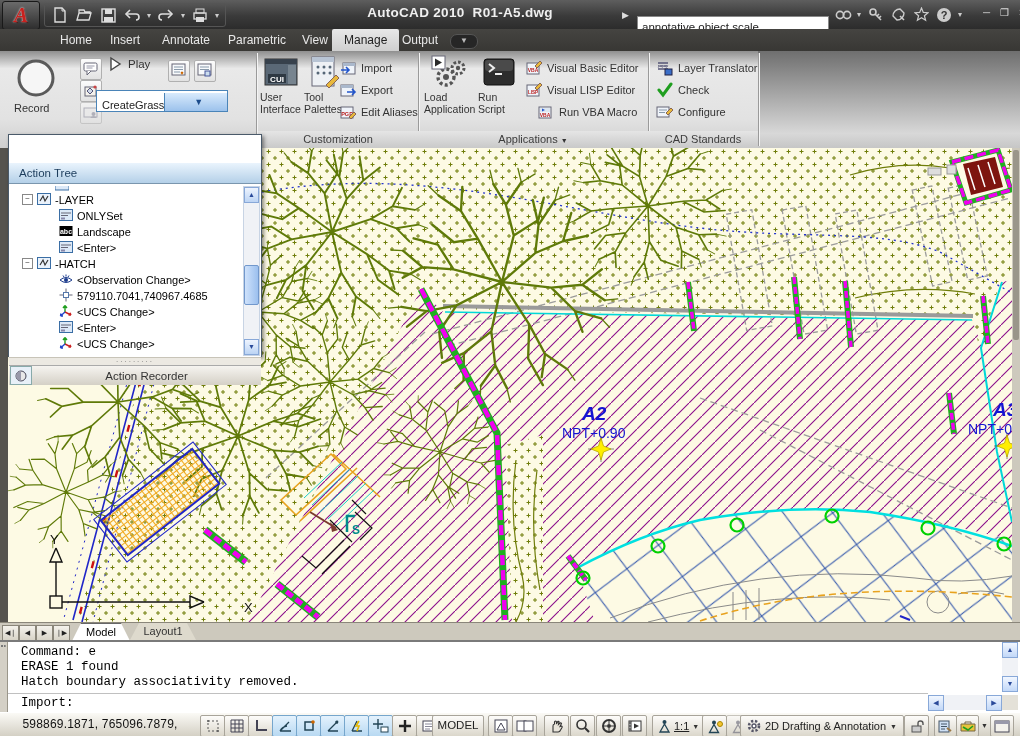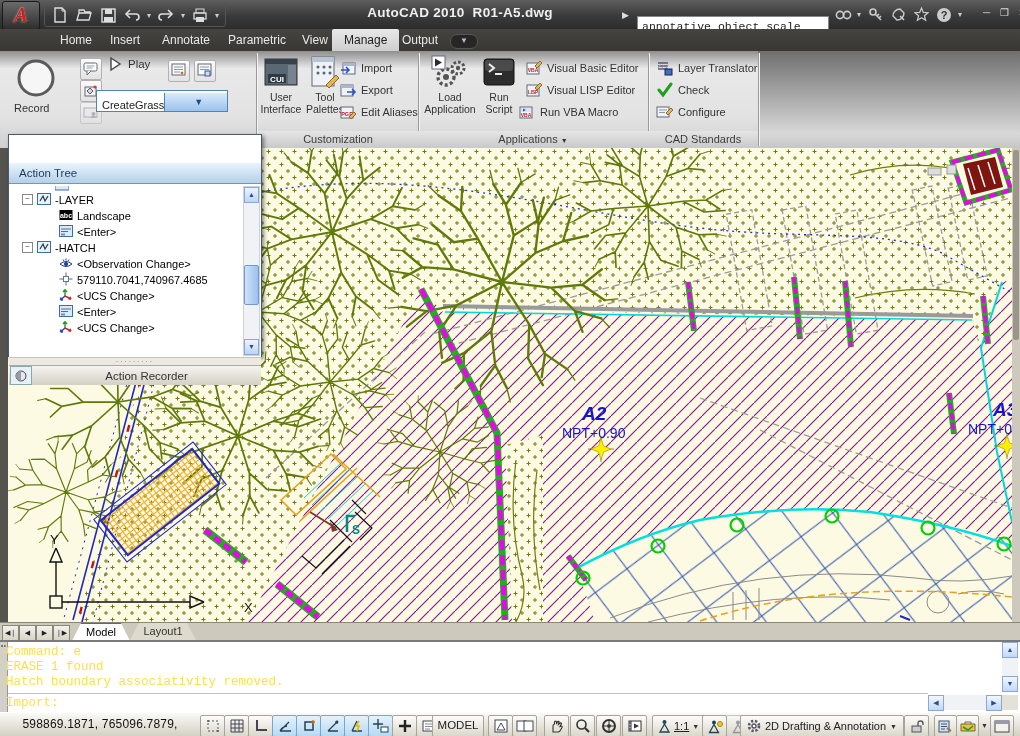--- a/index.html
+++ b/index.html
@@ -7,35 +7,35 @@
   .abs{position:absolute;}
   
   #titlebar{left:0;top:0;width:1020px;height:29px;background:linear-gradient(#5e5e5e,#3a3a3a 55%,#2c2c2c);border-bottom:1px solid #1a1a1a;}
   #logo{left:2px;top:1px;width:36px;height:27px;background:linear-gradient(#6a6a6a,#2e2e2e);border:1px solid #191919;border-radius:3px;color:#c9211e;font:italic bold 21px "Liberation Serif",serif;text-align:center;line-height:26px;text-shadow:0 0 2px #fff,1px 1px 1px #400;}
   #qat{left:44px;top:3px;height:22px;display:flex;align-items:center;gap:6px;padding:0 6px;border:1px solid #555;border-radius:3px;}
   .qbtn{width:18px;height:18px;display:flex;align-items:center;justify-content:center;}
   .qdd{color:#ccc;font-size:8px;}
   #title-text{left:300px;top:5px;width:320px;text-align:center;color:#efefef;font-size:13.5px;font-weight:bold;letter-spacing:.3px;}
   #searchwrap{left:622px;top:4px;height:21px;display:flex;align-items:center;gap:5px;}
   #search-toggle{color:#ddd;font-size:9px;width:10px;}
-  #search-input{width:182px;height:19px;border:1px solid #888;background:#fff;font-size:11.5px;padding:0 4px;color:#222;font-family:Liberation Mono, monospace;margin-top:24px;}
+  #search-input{width:182px;height:19px;border:1px solid #888;background:#fff;font-size:11.5px;padding:0 4px;color:#222;font-family:Liberation Sans, sans-serif;margin-top:24px;}
   .tico{width:18px;height:18px;display:flex;align-items:center;justify-content:center;color:#ddd;}
   #winbtns{left:980px;top:6px;display:flex;gap:5px;}
   .wbtn{width:13px;height:13px;color:#ddd;font-size:10px;line-height:13px;text-align:center;}
   
   #tabrow{left:0;top:29px;width:1020px;height:24px;background:linear-gradient(#454441,#373633);}
   .rtab{position:absolute;top:0;height:22px;line-height:22px;padding:0 12px;color:#e8e8e8;font-size:12px;}
   .rtab.active{background:linear-gradient(#e8e8e8,#cfcfcf);color:#222;border-radius:2px 2px 0 0;}
   #tab-flyout{left:450px;top:5px;width:26px;height:13px;background:#262626;border:1px solid #555;border-radius:7px;color:#bbb;font-size:8px;text-align:center;line-height:12px;}
   
   #ribbon{left:0;top:51px;width:1020px;height:97px;background:linear-gradient(180deg,#8f8f8f,#e9e9e9 18%,#e2e2e2 70%,#cfcfcf);border-bottom:1px solid #55534e;}
   #ribbon-empty{left:758px;top:0;width:262px;height:97px;background:linear-gradient(#6f6f6f,#d8d8d8 85%,#c6c6c6);}
   .psep{position:absolute;top:2px;width:1px;height:93px;background:#9a9a9a;border-right:1px solid #f4f4f4;}
   .plabel{position:absolute;top:80px;height:17px;width:160px;text-align:center;font-size:11px;color:#3c3c3c;line-height:17px;background:linear-gradient(#e5e5e5,#c9c9c9);}
-  .bigbtn{position:absolute;top:4px;width:46px;text-align:center;font-size:10.5px;color:#333;line-height:1.15;}
+  .bigbtn{position:absolute;top:4px;width:46px;font-size:10.5px;color:#333;line-height:1.15;}
   .bigbtn .bicon{height:34px;display:flex;align-items:center;justify-content:center;margin-bottom:2px;}
   .rrow{position:absolute;height:20px;display:flex;align-items:center;gap:4px;font-size:11px;color:#333;white-space:nowrap;}
   .smbtn{position:absolute;width:20px;height:20px;border:1px solid #b0b0b0;border-radius:2px;background:linear-gradient(#fcfcfc,#e2e2e2);display:flex;align-items:center;justify-content:center;}
   #combo{left:96px;top:39px;width:130px;height:20px;border:1px solid #4a84b8;background:#fff;display:flex;align-items:flex-end;}
   #combo span{flex:1;font-size:11px;padding-left:5px;color:#222;}
   #combo .cdd{width:17px;height:18px;background:linear-gradient(#d8eafc,#9cc2ec);border-left:1px solid #4a84b8;color:#1c4c8c;font-size:9px;text-align:center;line-height:18px;}
   #playbtn{left:104px;top:2px;height:22px;display:flex;align-items:center;gap:5px;font-size:11.5px;color:#333;padding:0 4px;}
   #recordbtn{left:14px;top:5px;width:62px;font-size:11px;color:#333;}
   
   #atpanel{left:8px;top:134px;width:252px;height:221px;z-index:60;border:1px solid #4a5a6a;box-shadow:2px 2px 4px rgba(0,0,0,.45);background:#fff;}
@@ -60,21 +60,21 @@
   
   #ltabrow{left:0;top:622px;width:1020px;height:18px;background:#cdc9bd;border-top:1px solid #8a867a;}
   .navb{position:absolute;top:2px;width:15px;height:14px;background:linear-gradient(#f4f2ec,#d8d4c8);border:1px solid #8a867a;color:#222;font-size:7px;text-align:center;line-height:13px;}
   .ltab{position:absolute;top:0;height:17px;line-height:17px;font-size:11px;color:#000;text-align:center;clip-path:polygon(9px 0,calc(100% - 9px) 0,100% 100%,0 100%);}
   .ltab.on{background:#ffffff;border-top:1px solid #666;font-weight:normal;}
   .ltab.off{background:#dedacd;color:#333;}
   
   #cmd{left:0;top:640px;width:1020px;height:72px;background:#fff;border-top:2px solid #7a7a7a;}
   #cmd-grip{left:0;top:642px;width:7px;height:70px;background:#d4d0c6;border-right:1px solid #9a968a;}
   #cmd-grip i{display:block;margin:3px 1px;height:10px;border-top:2px dotted #777;}
-  .cline{position:absolute;left:6px;font-family:"Liberation Mono",monospace;font-size:12.5px;color:#fde047;white-space:pre;}
+  .cline{position:absolute;left:21px;font-family:"Liberation Mono",monospace;font-size:12.5px;color:#000000;white-space:pre;}
   #cmd-sep{left:8px;top:693px;width:920px;height:1px;background:#c0c0c0;}
   #cmd-vscroll{left:1002px;top:642px;width:16px;height:50px;background:#f0f2f6;}
   #cmd-hscroll{left:928px;top:695px;width:74px;height:15px;background:#f0f2f6;display:flex;justify-content:space-between;}
   .xparr{width:14px;height:14px;background:linear-gradient(#f2f7ff,#c2d8f8);border:1px solid #88a8d8;color:#2a4a9a;font-size:7px;text-align:center;line-height:13px;}
   #cmd-corner{left:1002px;top:695px;width:16px;height:15px;background:#e4e1d8;}
   
   #status{left:0;top:712px;width:1020px;height:24px;background:linear-gradient(#fbfaf6,#d2cec2);border-top:1px solid #fff;}
   #coords{left:4px;top:2px;width:192px;height:19px;font-size:12px;color:#111;line-height:19px;text-align:center;letter-spacing:.2px;}
   .sbtn{position:absolute;top:2px;width:23px;height:20px;border:1px solid #a8a49a;border-radius:2px;background:linear-gradient(#fdfcfa,#dbd7cb);display:flex;align-items:center;justify-content:center;}
   .sbtn.on{background:linear-gradient(#e4f2fd,#b8d9f2);border-color:#76a6cc;}
@@ -334,21 +334,21 @@
       <span>Visual Basic Editor</span>
     </div>
     <div class="rrow" style="left:526px;top:29px">
       <svg width="17" height="16">
           <rect x="1" y="3" width="12" height="11" fill="#f0f4fa" stroke="#667"></rect>
           <text x="7" y="12" text-anchor="middle" font-size="4.6" font-weight="bold" fill="#b22">LISP</text>
           <path d="M9,6 L14,1 L16,3 L11,8 Z" fill="#e8b83c" stroke="#865"></path>
         </svg>
       <span>Visual LISP Editor</span>
     </div>
-    <div class="rrow" style="left:519px;top:51px">
+    <div class="rrow" style="left:538px;top:51px">
       <svg width="17" height="16">
           <rect x="1" y="3" width="12" height="11" fill="#f0f4fa" stroke="#667"></rect>
           <text x="7" y="13" text-anchor="middle" font-size="5" font-weight="bold" fill="#b22">VBA</text>
           <rect x="2" y="4" width="10" height="4" fill="#dde6f0"></rect>
           <path d="M4,4.5 L7,6 L4,7.5 Z" fill="#2255cc"></path>
         </svg>
       <span>Run VBA Macro</span>
     </div>
     <div class="psep" style="left:648px"></div>
 
@@ -561,20 +561,29 @@
         <span class="exp">−</span>
         <svg width="14" height="14">
             <rect x="0.5" y="1.5" width="13" height="11" fill="#eaf2fb" stroke="#3a6ea5"></rect>
             <path d="M3,9 L6,4 L8,9 L11,4" fill="none" stroke="#333" stroke-width="1.2"></path>
           </svg>
         <span class="lbl">-LAYER</span>
       </div>
       <div class="atrow">
         <span class="ind"></span>
         <svg width="14" height="14">
+            <rect x="0.5" y="1.5" width="13" height="11" fill="#dce9f8" stroke="#3a6ea5"></rect>
+            <path d="M2,5 h10 M2,7.5 h7" stroke="#667"></path>
+            <rect x="2" y="9.5" width="4" height="2" fill="#88a"></rect>
+          </svg>
+        <span class="lbl">ONLYSet</span>
+      </div>
+      <div class="atrow">
+        <span class="ind"></span>
+        <svg width="14" height="14">
             <rect x="0.5" y="2" width="13" height="10" fill="#000"></rect>
             <text x="7" y="10" text-anchor="middle" font-size="7" font-weight="bold" fill="#fff">abc</text>
           </svg>
         <span class="lbl">Landscape</span>
       </div>
       <div class="atrow">
         <span class="ind"></span>
         <svg width="14" height="14">
             <rect x="0.5" y="1.5" width="13" height="11" fill="#dce9f8" stroke="#3a6ea5"></rect>
             <path d="M2,5 h10 M2,7.5 h7" stroke="#667"></path>

